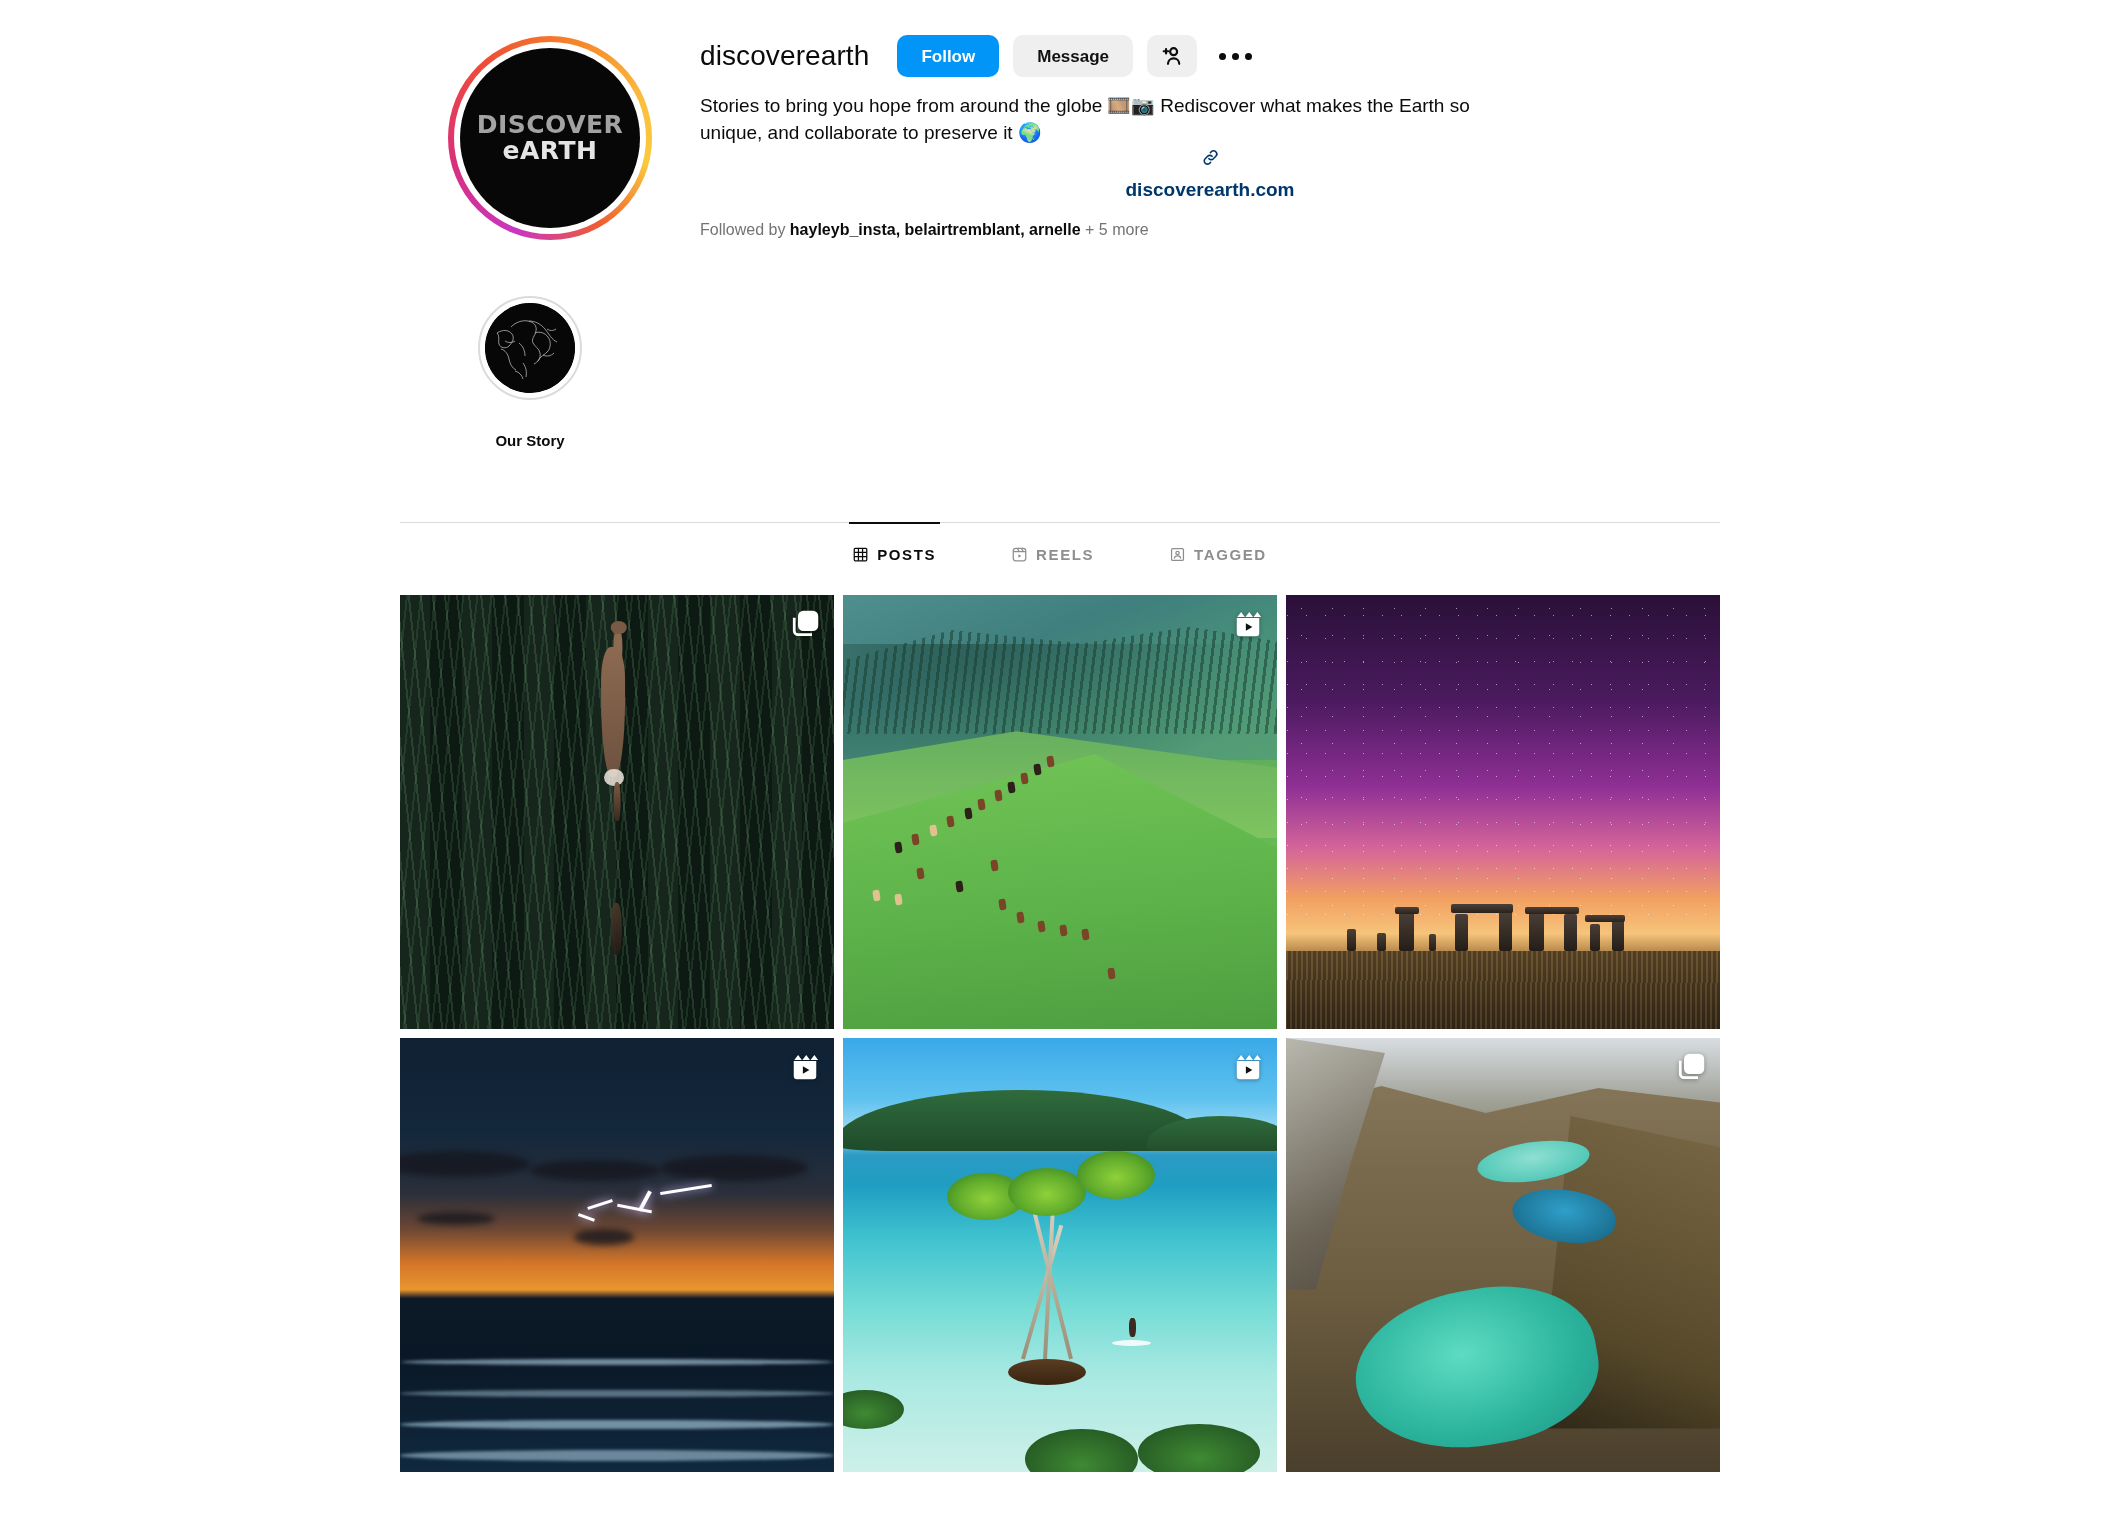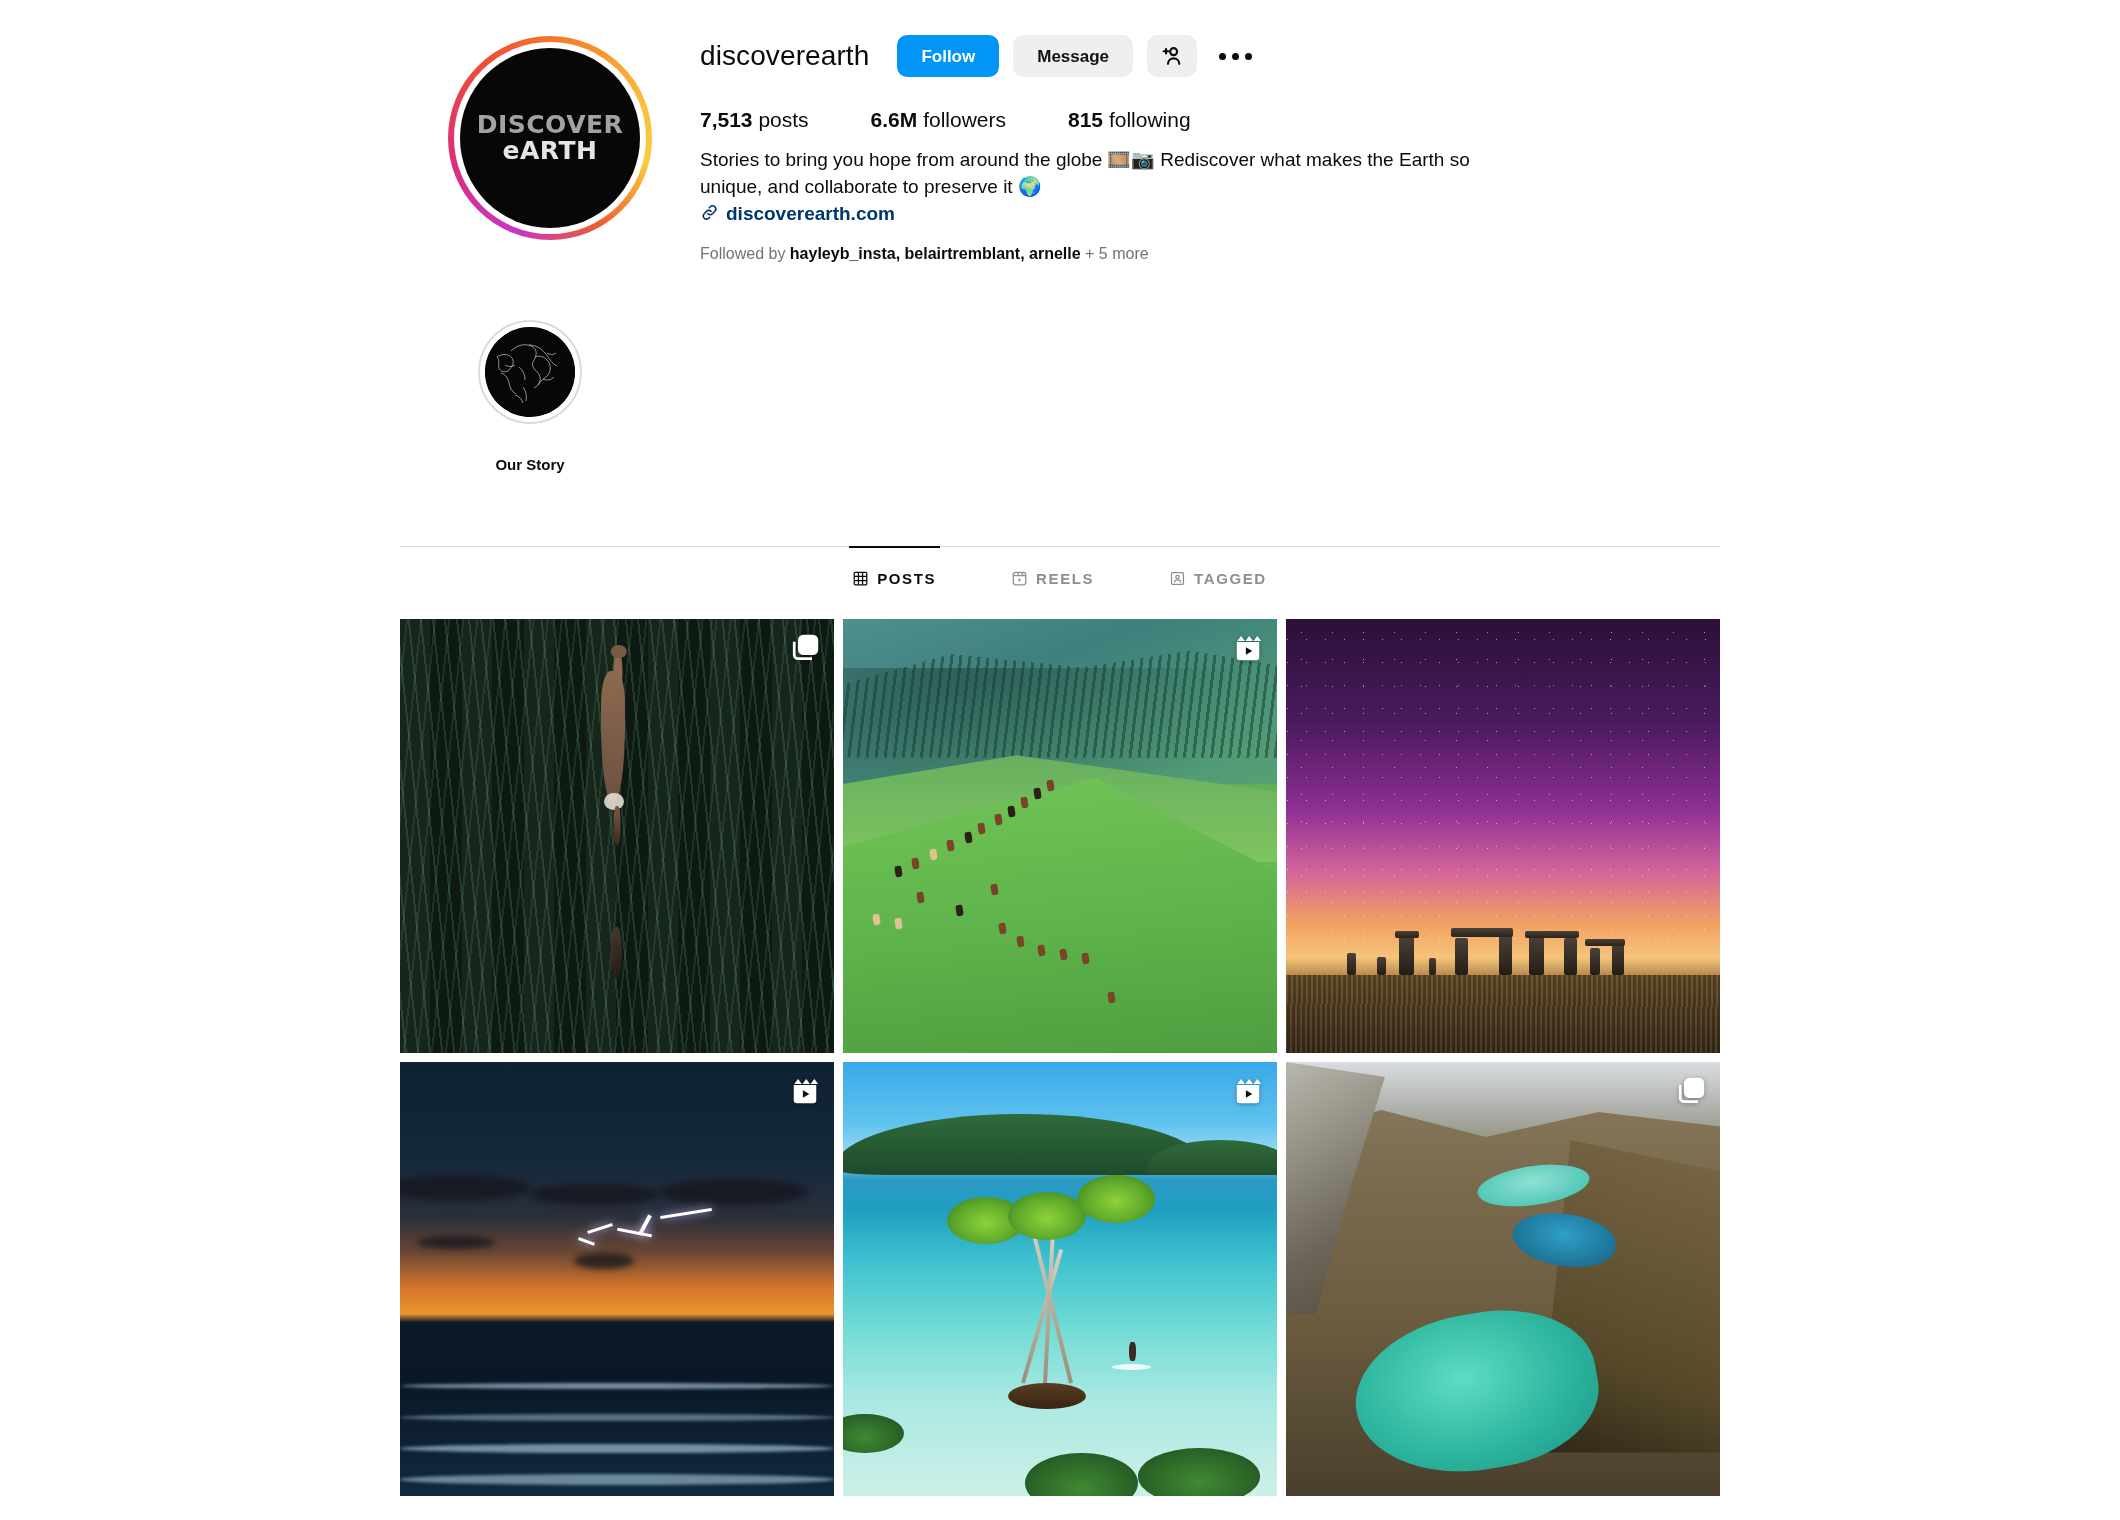--- a/index.html
+++ b/index.html
@@ -60,21 +60,21 @@
   .more-btn { width: 48px; height: 42px; display: inline-flex; align-items: center;
     justify-content: center; cursor: pointer; gap: 6px; }
   .more-btn i { width: 7px; height: 7px; border-radius: 50%; background: #0b0b0b; display: block; }
 
   .stats { display: flex; gap: 0; margin-top: 30px; font-size: 21px; line-height: 24px; color: #0b0b0b; }
   .stat { margin-right: 62px; }
   .stat b { font-weight: 700; }
 
   .fullname { margin-top: 23px; font-size: 19px; font-weight: 700; line-height: 22px; color: #0b0b0b; }
   .bio { margin-top: 14px; font-size: 19px; line-height: 27px; color: #0b0b0b; max-width: 800px; }
-  .link-row { margin-top: 2px; display: flex; align-items: center; gap: 7px; }
+  .link-row { margin-top: 2px; display: flex; align-items: center; gap: 7px; flex-direction: column; }
   .link-text { color: #00376b; font-weight: 700; font-size: 19px; line-height: 24px; cursor: pointer; }
   .followed-by { margin-top: 18px; font-size: 16px; line-height: 20px; color: #737373; }
   .followed-by b { color: #0b0b0b; font-weight: 700; }
 
   
   .highlights { margin-top: 56px; padding-left: 70px; display: flex; gap: 40px; }
   .hl { width: 120px; display: flex; flex-direction: column; align-items: center; cursor: pointer; }
   .hl-ring {
     width: 104px; height: 104px; border-radius: 50%;
     border: 2px solid #dbdbdb; padding: 5px; background:#fff;
@@ -233,34 +233,20 @@
               <path d="M4.4 7.6h4.2M6.5 5.5v4.2"></path>
             </svg>
           </div>
           <div class="more-btn">
             <i></i>
               <i></i>
               <i></i>
           </div>
         </div>
 
-        <div class="stats">
-          <div class="stat">
-            <b>7,513</b>
-            <span>posts</span>
-          </div>
-          <div class="stat">
-            <b>6.6M</b>
-            <span>followers</span>
-          </div>
-          <div class="stat">
-            <b>815</b>
-            <span>following</span>
-          </div>
-        </div>
 
         <div class="bio">Stories to bring you hope from around the globe 🎞️📷 Rediscover what makes the Earth so unique, and collaborate to preserve it 🌍</div>
 
         <div class="link-row">
           <span>
             <svg width="19" height="19" viewBox="0 0 24 24" fill="none" stroke="#00376b" stroke-width="2" stroke-linecap="round">
               <path d="M10 13.5a4 4 0 005.7 0l3-3a4 4 0 10-5.7-5.7l-1.1 1.1"></path>
               <path d="M14 10.5a4 4 0 00-5.7 0l-3 3a4 4 0 105.7 5.7l1.1-1.1"></path>
             </svg>
           </span>

